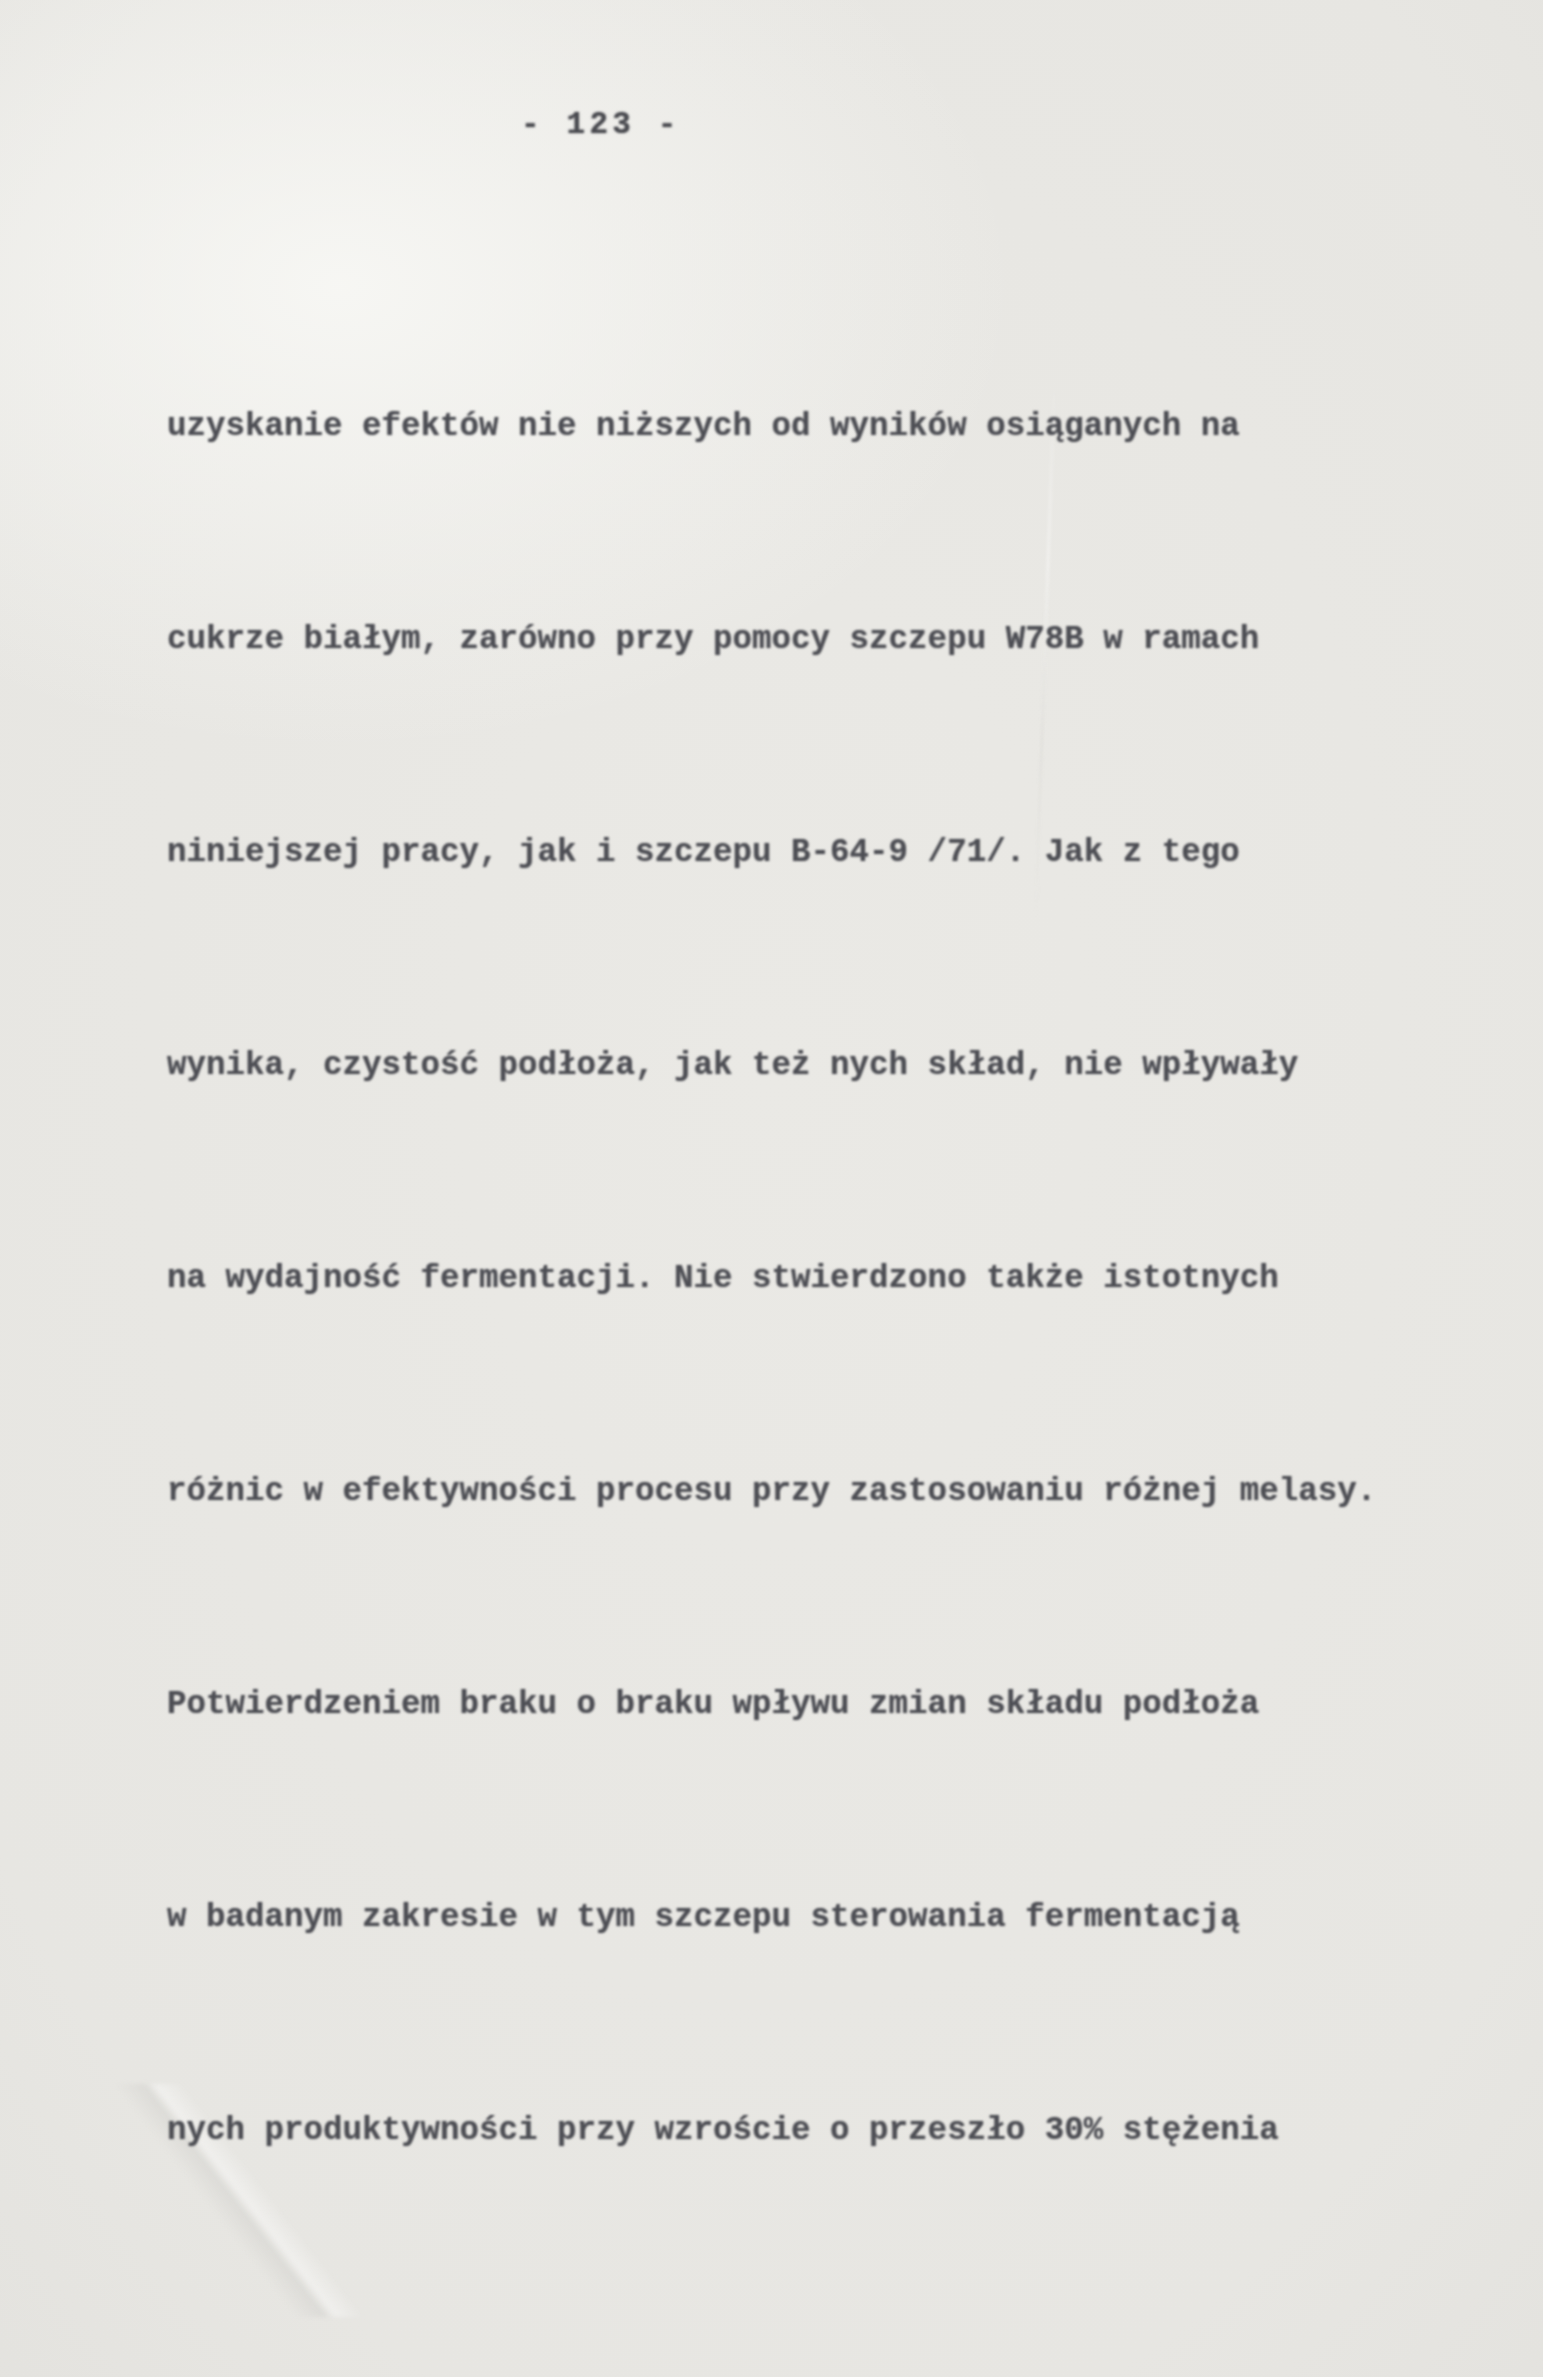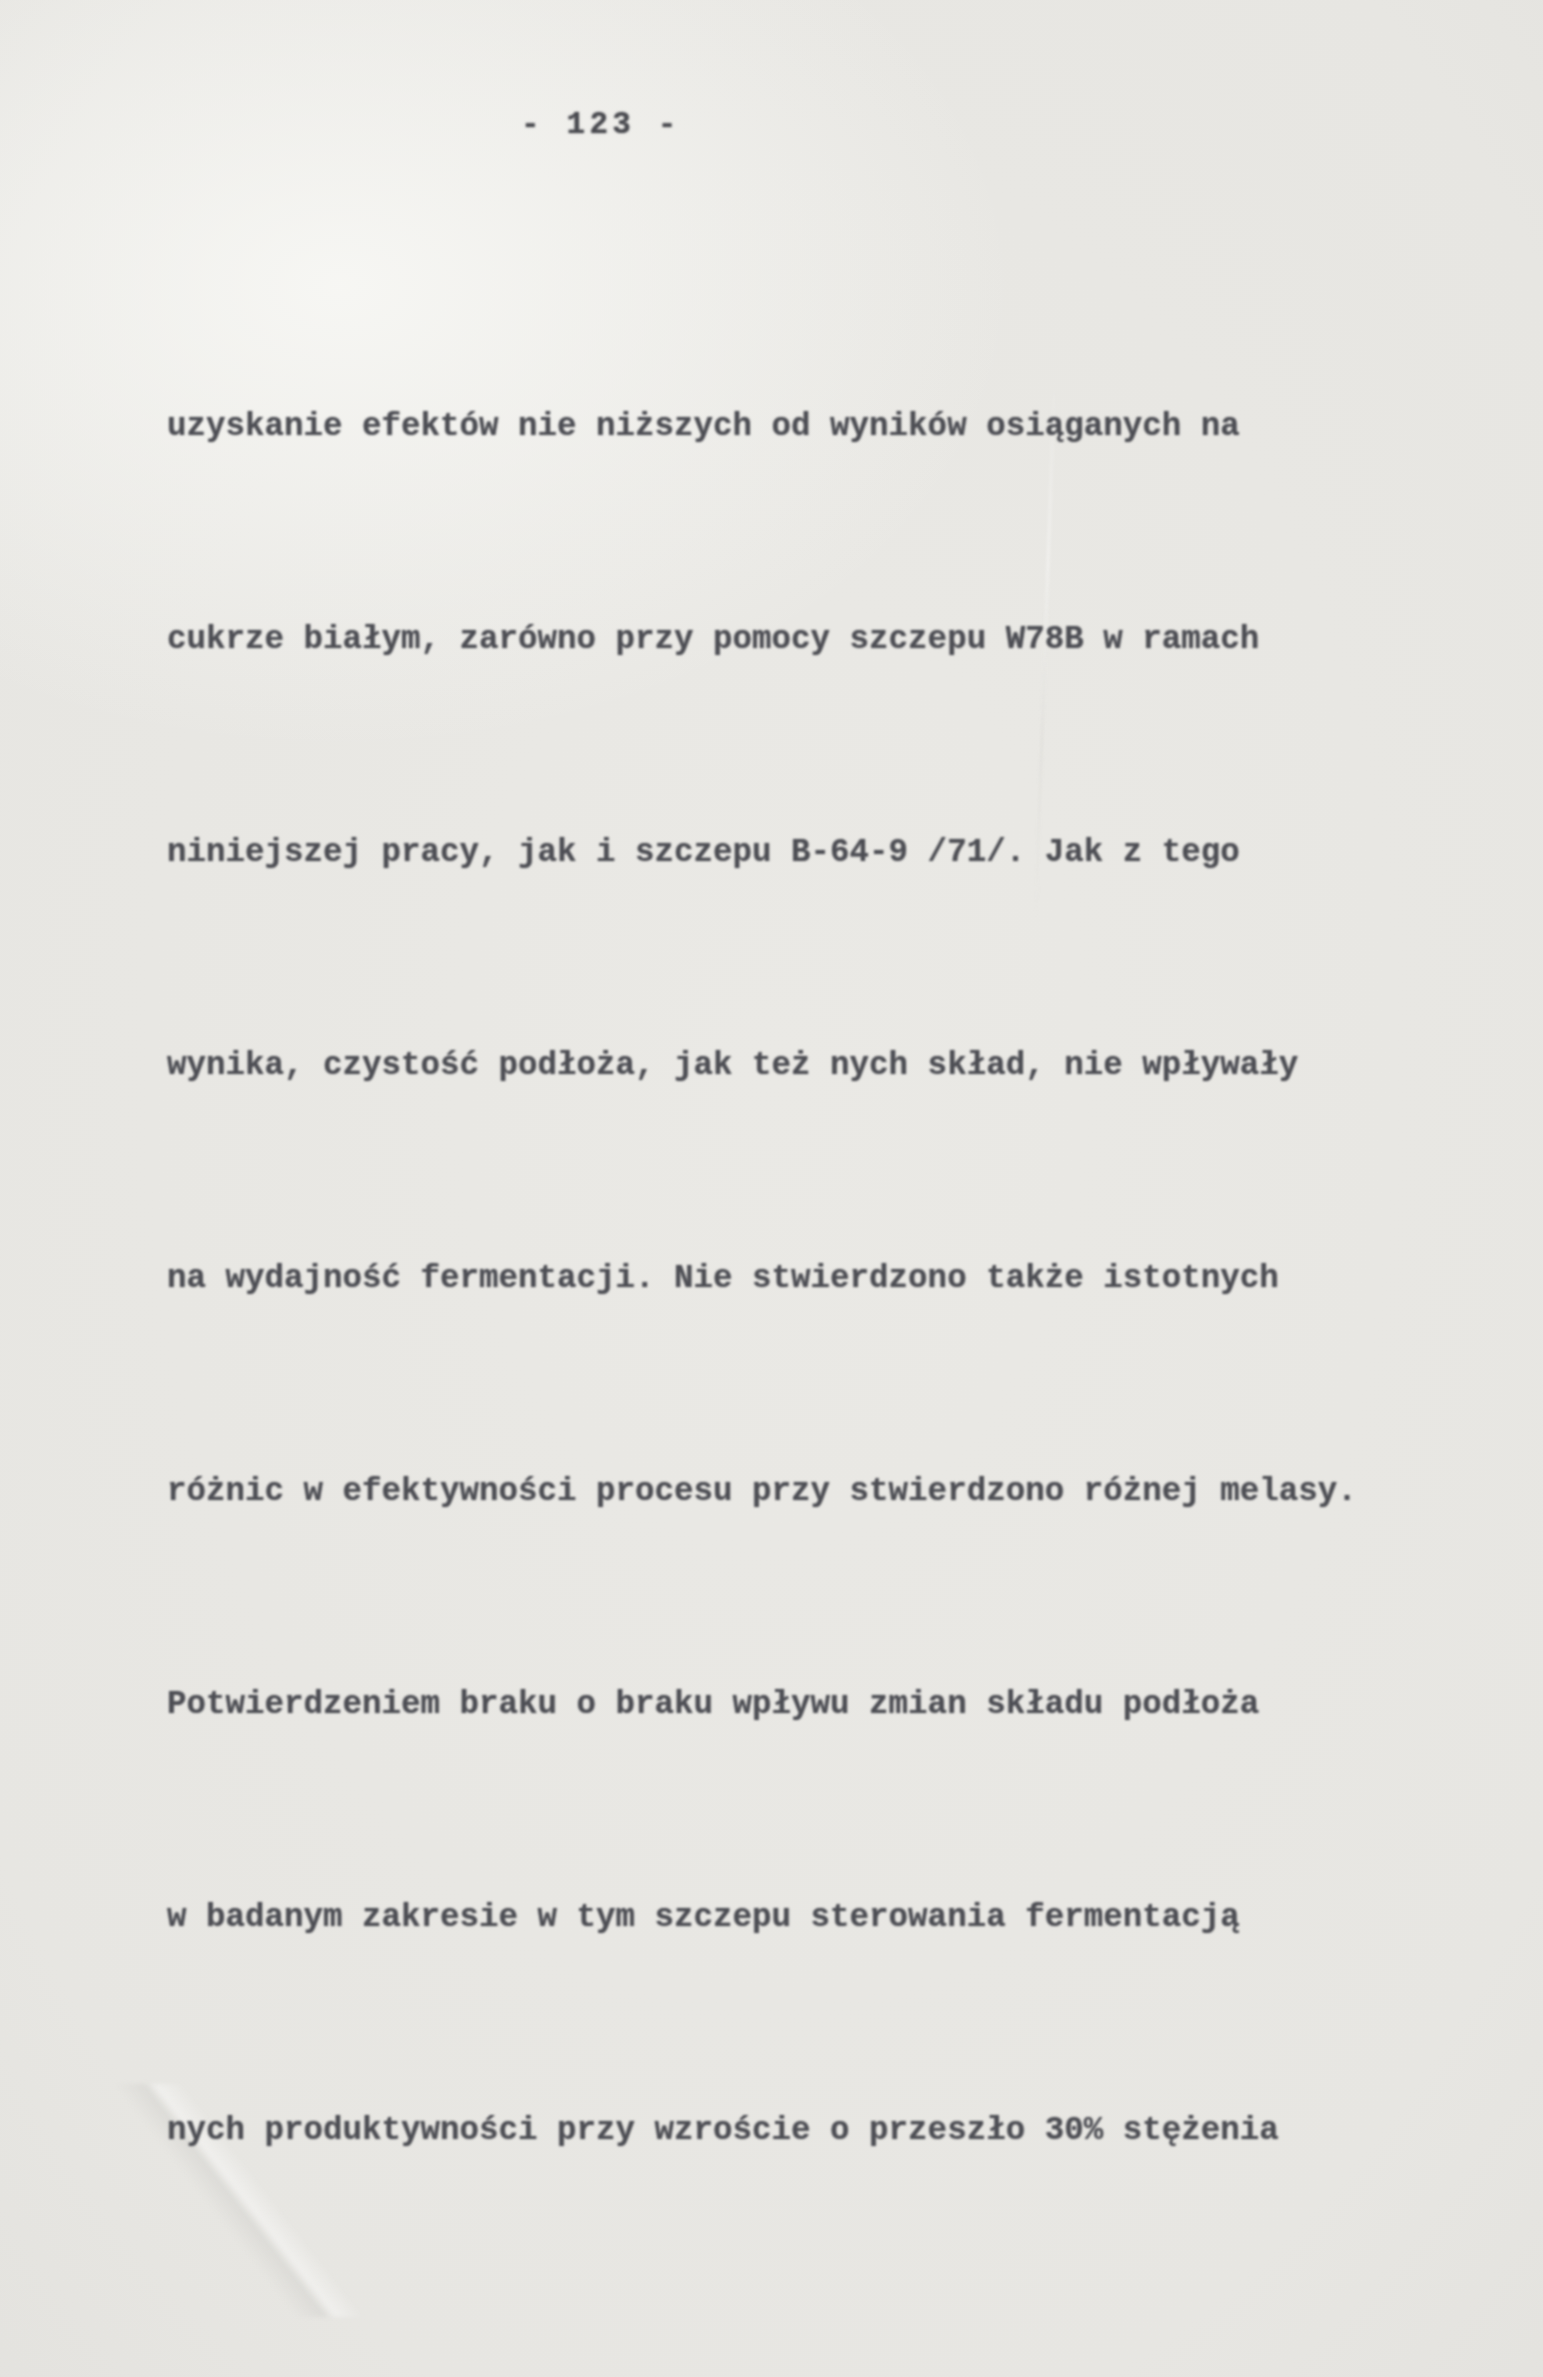--- a/index.html
+++ b/index.html
@@ -67,21 +67,21 @@
   <div class="crease-d"></div>
 
   <div class="pageno">- 123 -</div>
 
   <div class="textblock">
     <div class="line">uzyskanie efektów nie niższych od wyników osiąganych na</div>
     <div class="line">cukrze białym, zarówno przy pomocy szczepu W78B w ramach</div>
     <div class="line">niniejszej pracy, jak i szczepu B-64-9 /71/. Jak z tego</div>
     <div class="line">wynika, czystość podłoża, jak też nych skład, nie wpływały</div>
     <div class="line">na wydajność fermentacji. Nie stwierdzono także istotnych</div>
-    <div class="line">różnic w efektywności procesu przy stwierdzono różnej melasy.</div>
+    <div class="line">różnic w efektywności procesu przy zastosowaniu różnej melasy.</div>
     <div class="line">Potwierdzeniem braku o braku wpływu zmian składu podłoża</div>
     <div class="line">w badanym zakresie w tym szczepu sterowania fermentacją</div>
     <div class="line">nych produktywności przy wzroście o przeszło 30% stężenia</div>
     
     
     
     
     
     
     

